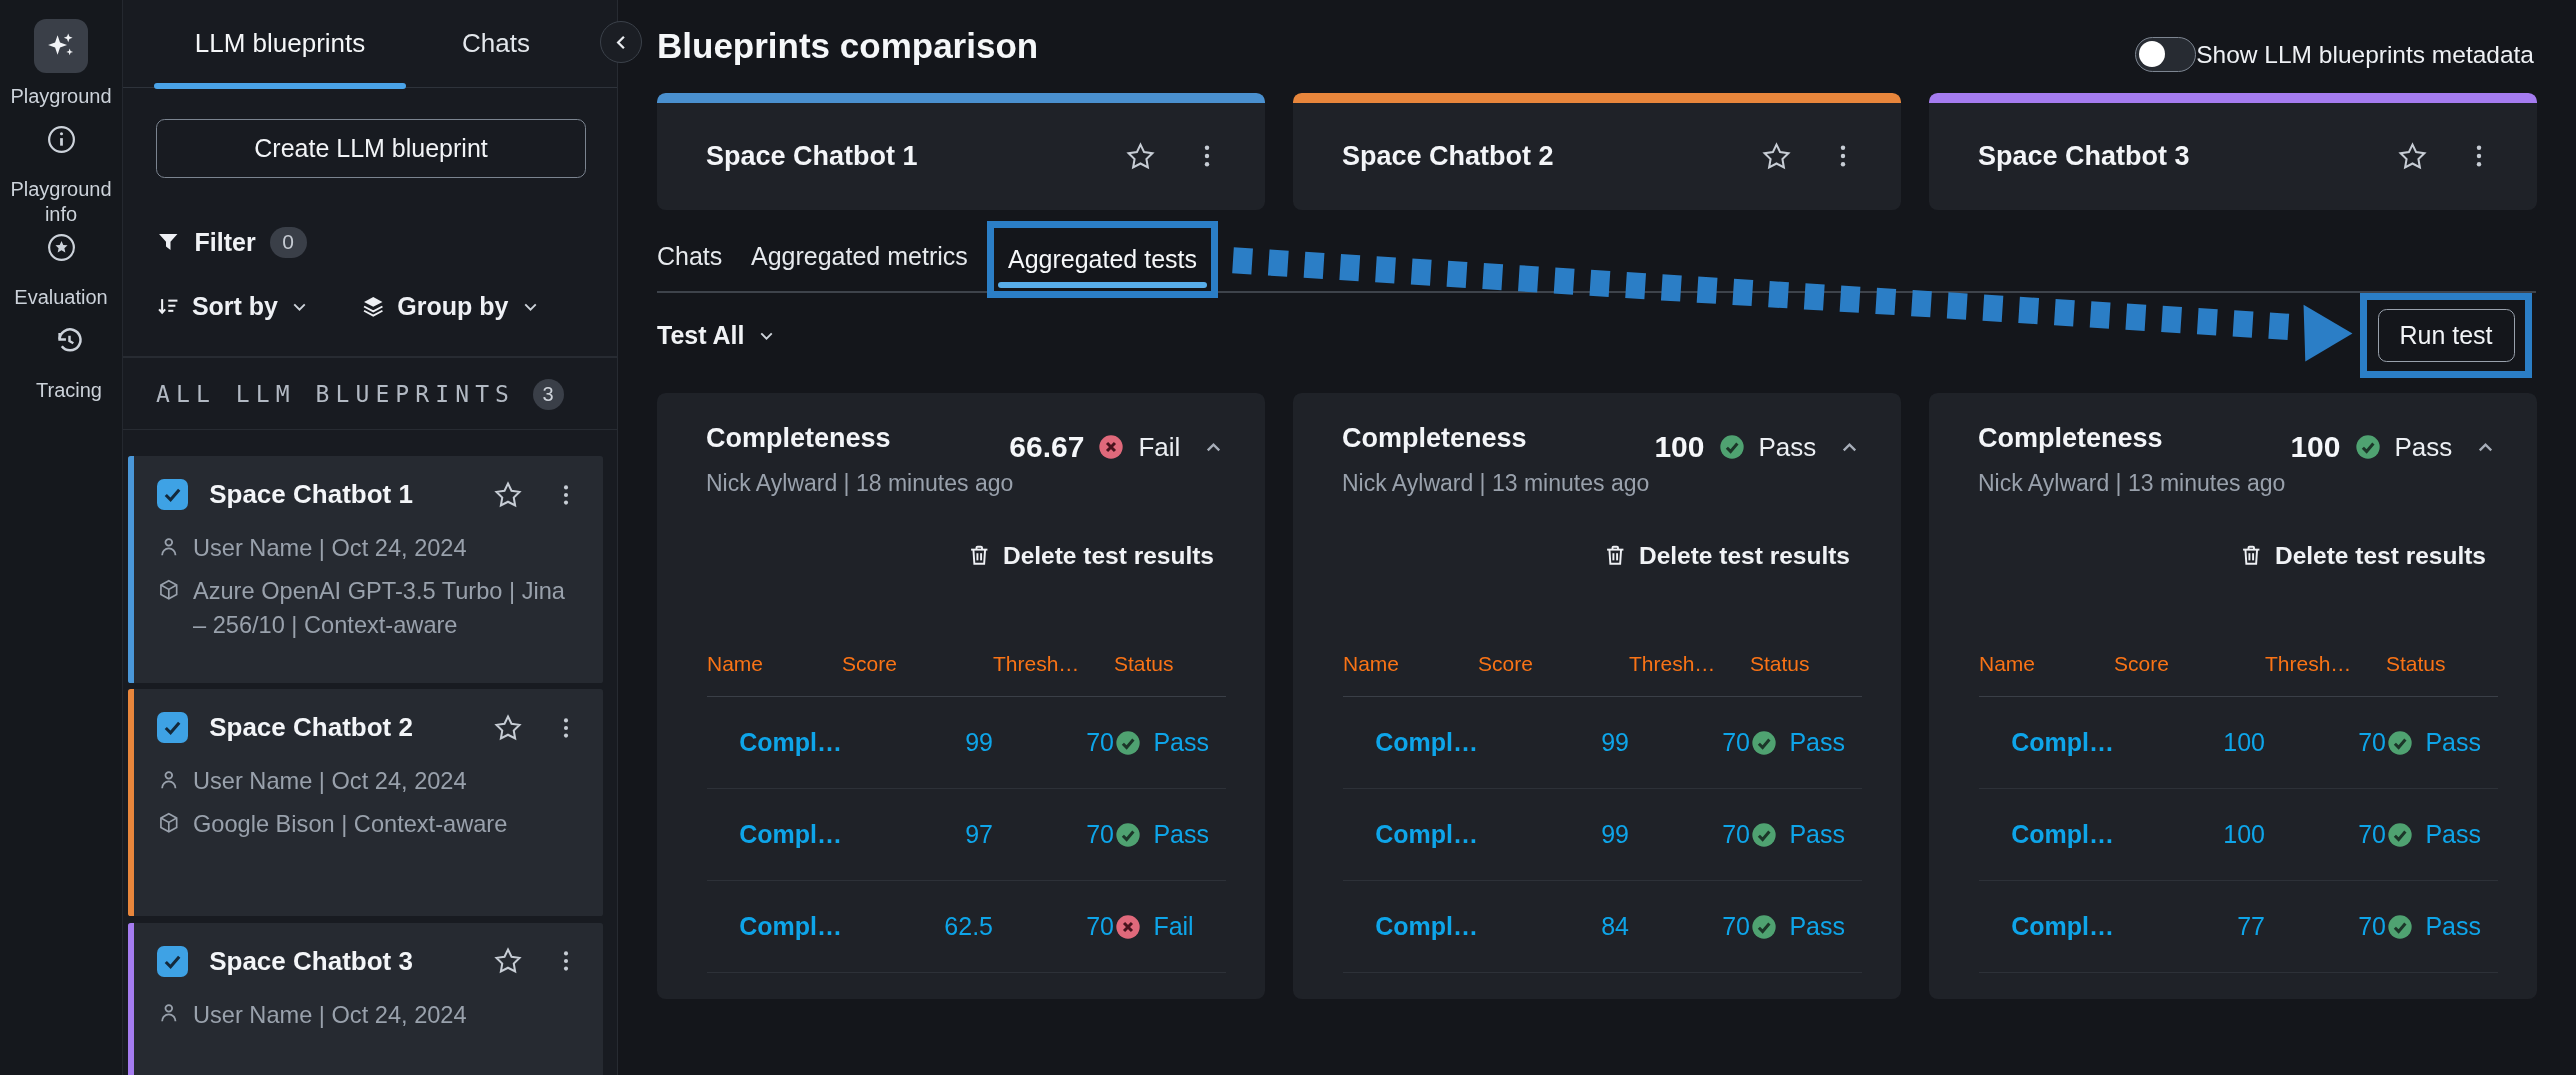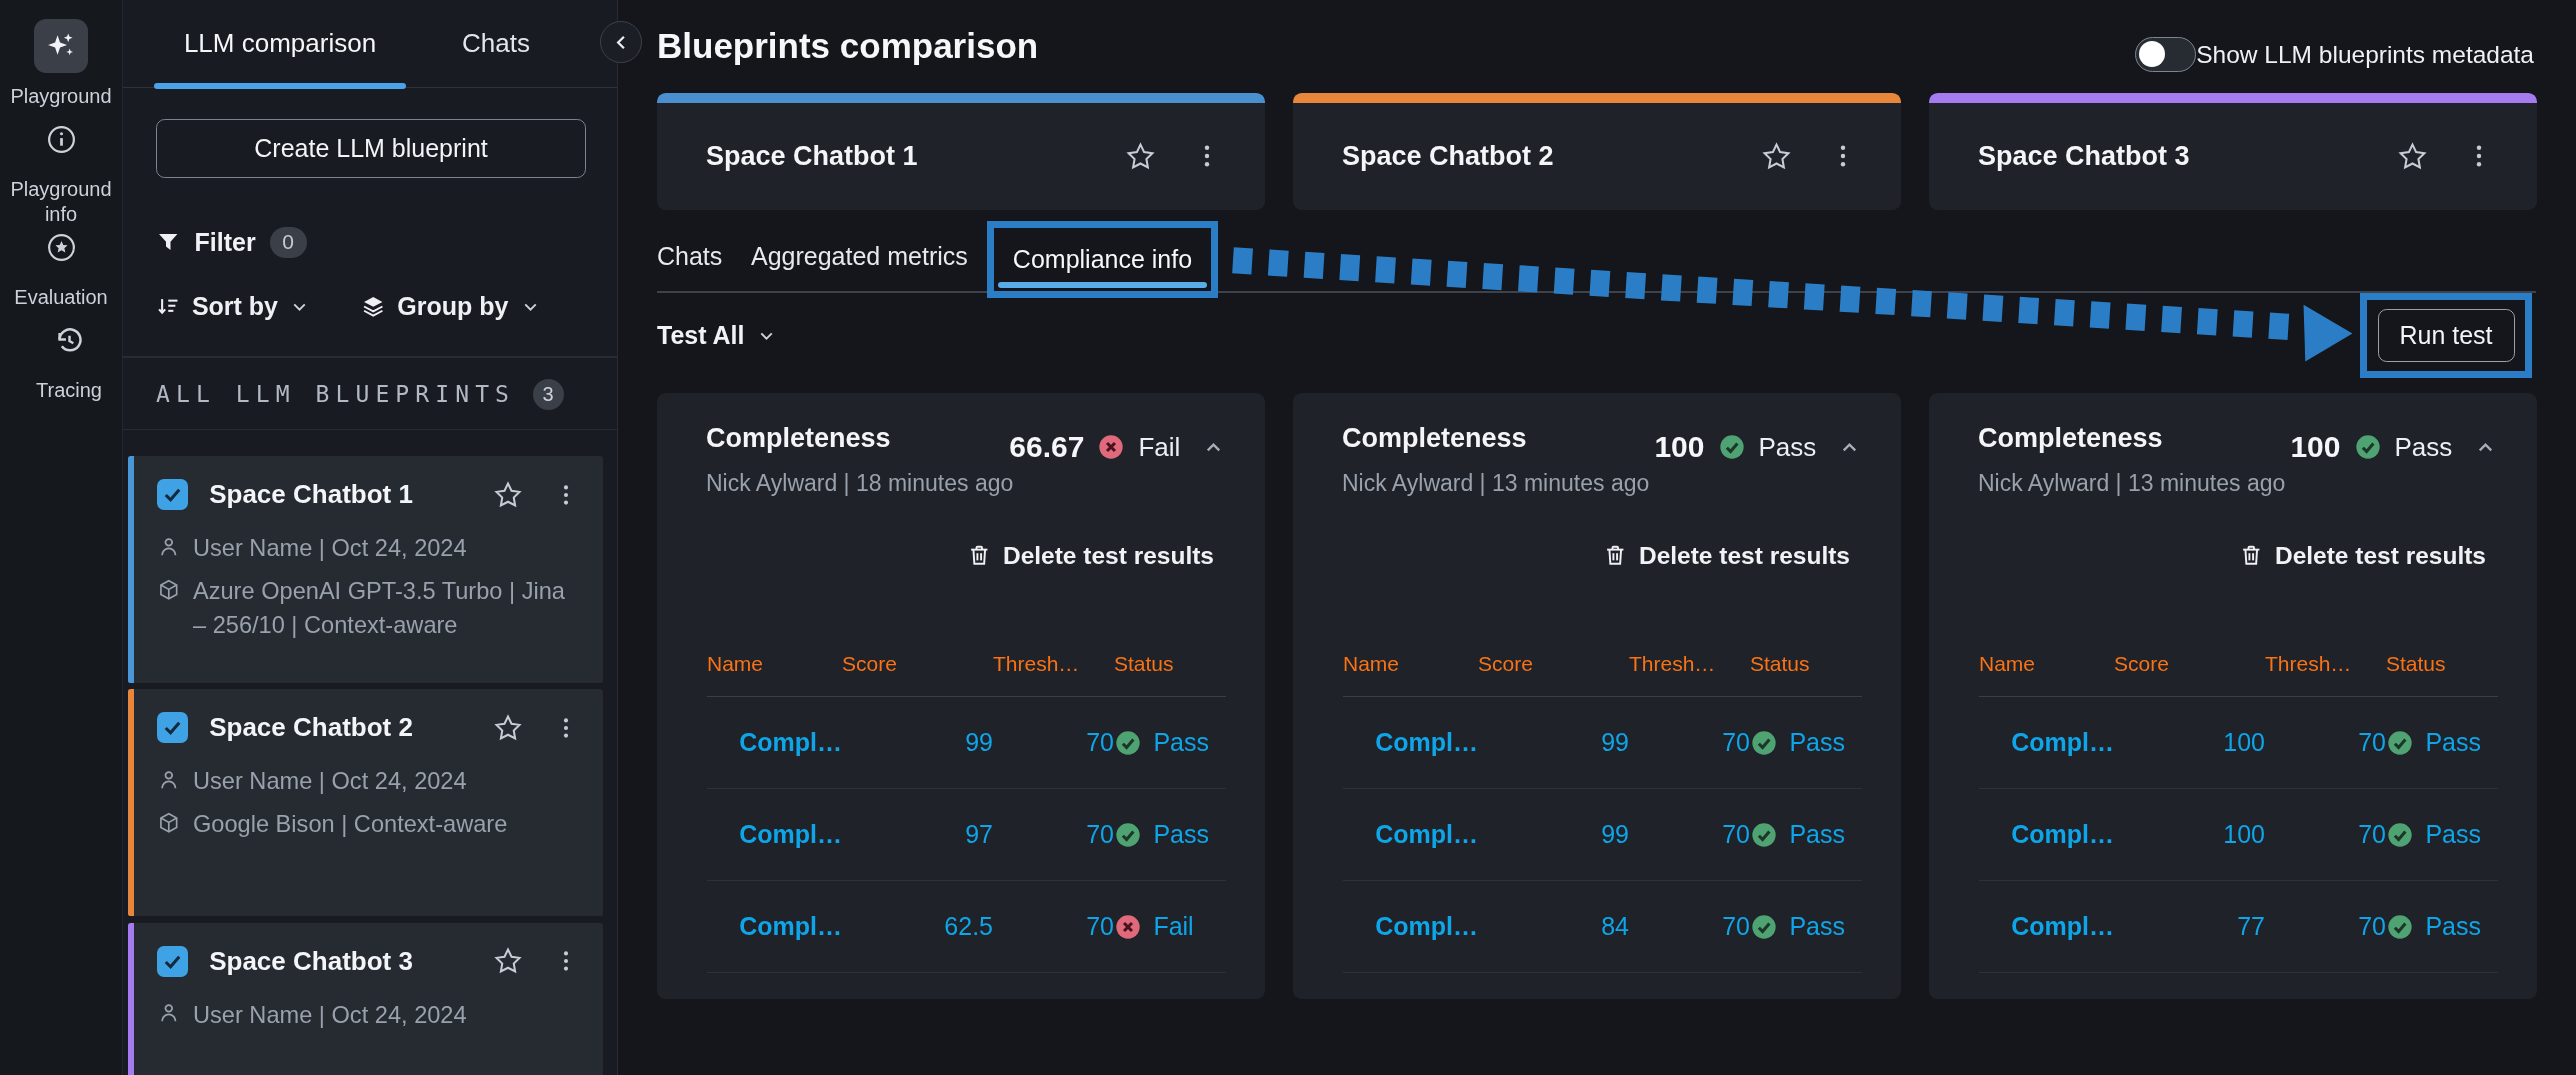--- a/index.html
+++ b/index.html
@@ -168,21 +168,21 @@
           <polyline points="12,8.6 12,12.4 14.8,14"></polyline>
         </svg>
       </span>
       <span>Tracing</span>
     </div>
   </nav>
 
   <aside class="sidebar">
     <div class="sb-tabs">
       <div class="sb-tab t1">
-        <span>LLM comparison</span>
+        <span>LLM blueprints</span>
       </div>
       <div class="sb-tab t2">
         <span>Chats</span>
       </div>
     </div>
 
     <button class="create-btn">Create LLM blueprint</button>
 
     <div class="filter-row">
       <span>
@@ -429,21 +429,21 @@
               </svg>
           </span>
         </div>
       </div>
     </div>
 
     <div class="tabs-row">
       <span class="tab chats">Chats</span>
       <span class="tab agg">Aggregated metrics</span>
       <div class="annotate-box" style="border-color: rgb(43, 126, 198);">
-        <span class="tab-active">Compliance info</span>
+        <span class="tab-active">Aggregated tests</span>
         <span class="tab-underline" style="background: rgb(88, 173, 233);"></span>
       </div>
     </div>
 
     <svg class="arrow-svg" viewBox="0 0 2240 450">
       <line x1="702" y1="298" x2="1922" y2="375" stroke-width="30" stroke-dasharray="22 19" style="stroke: rgb(43, 126, 198);"></line>
       <polygon points="1928,349 1984,382 1930,414" style="fill: rgb(43, 126, 198);"></polygon>
     </svg>
 
     <div class="test-all">

